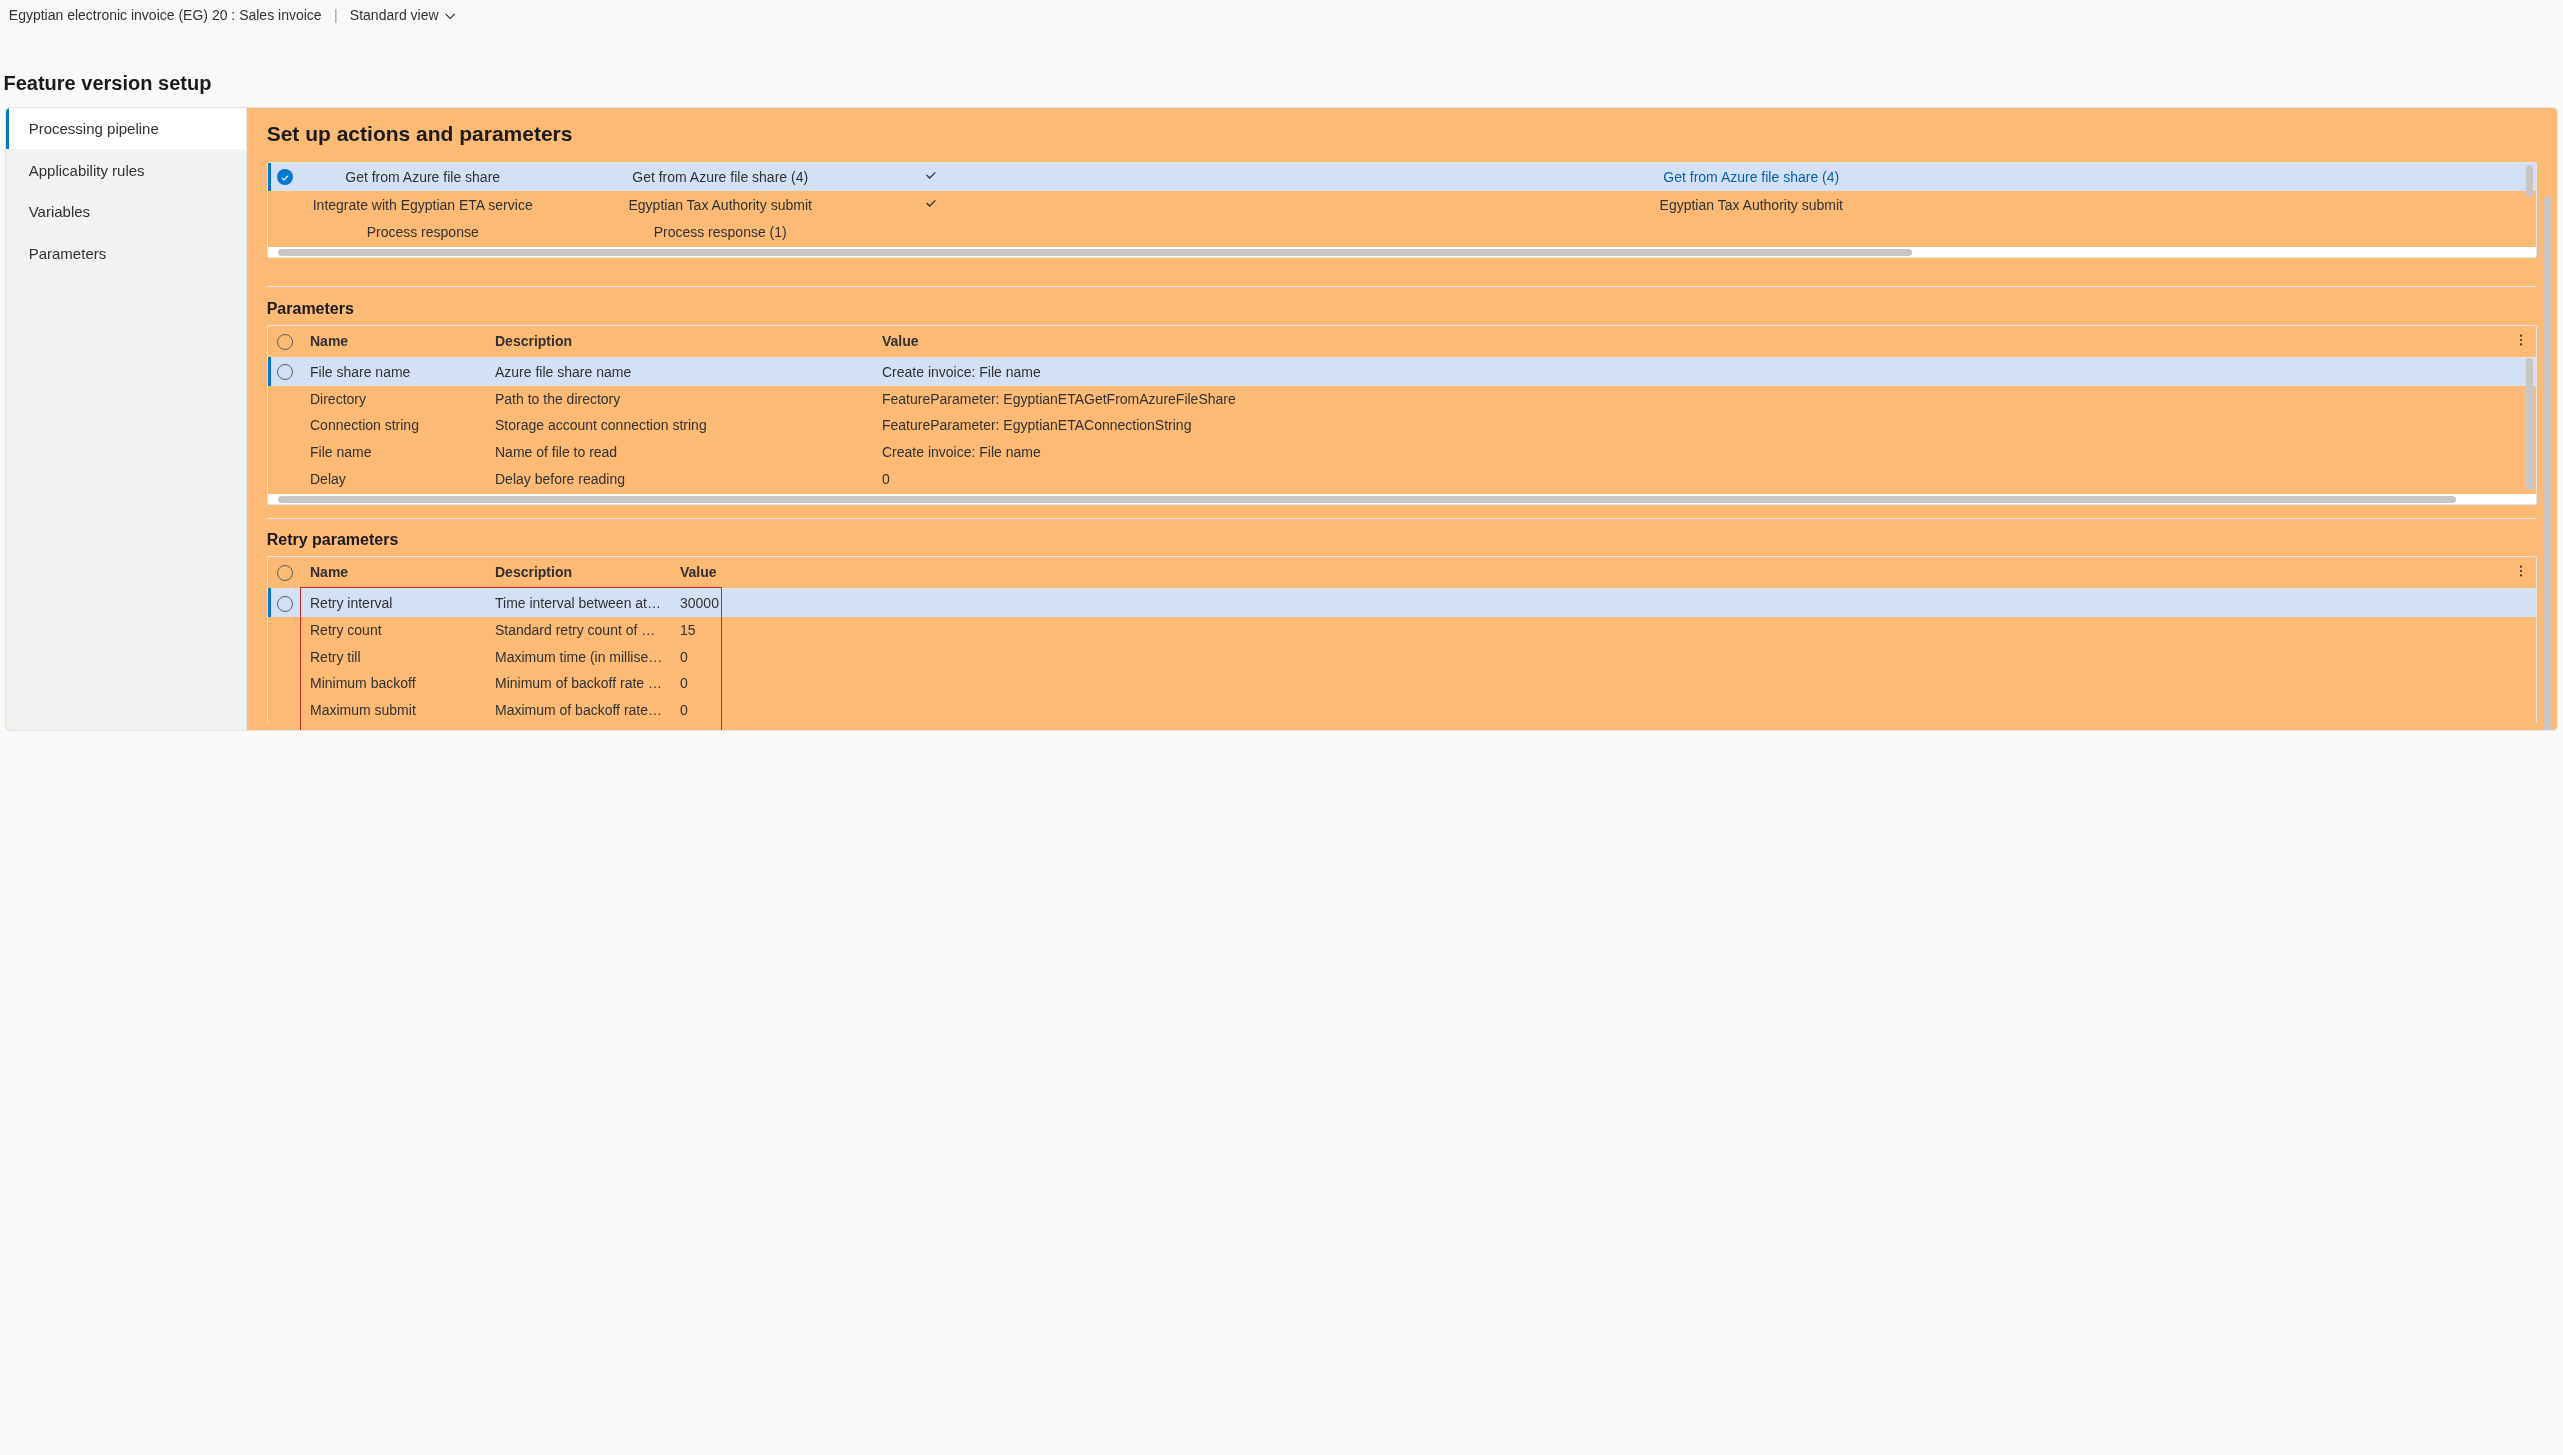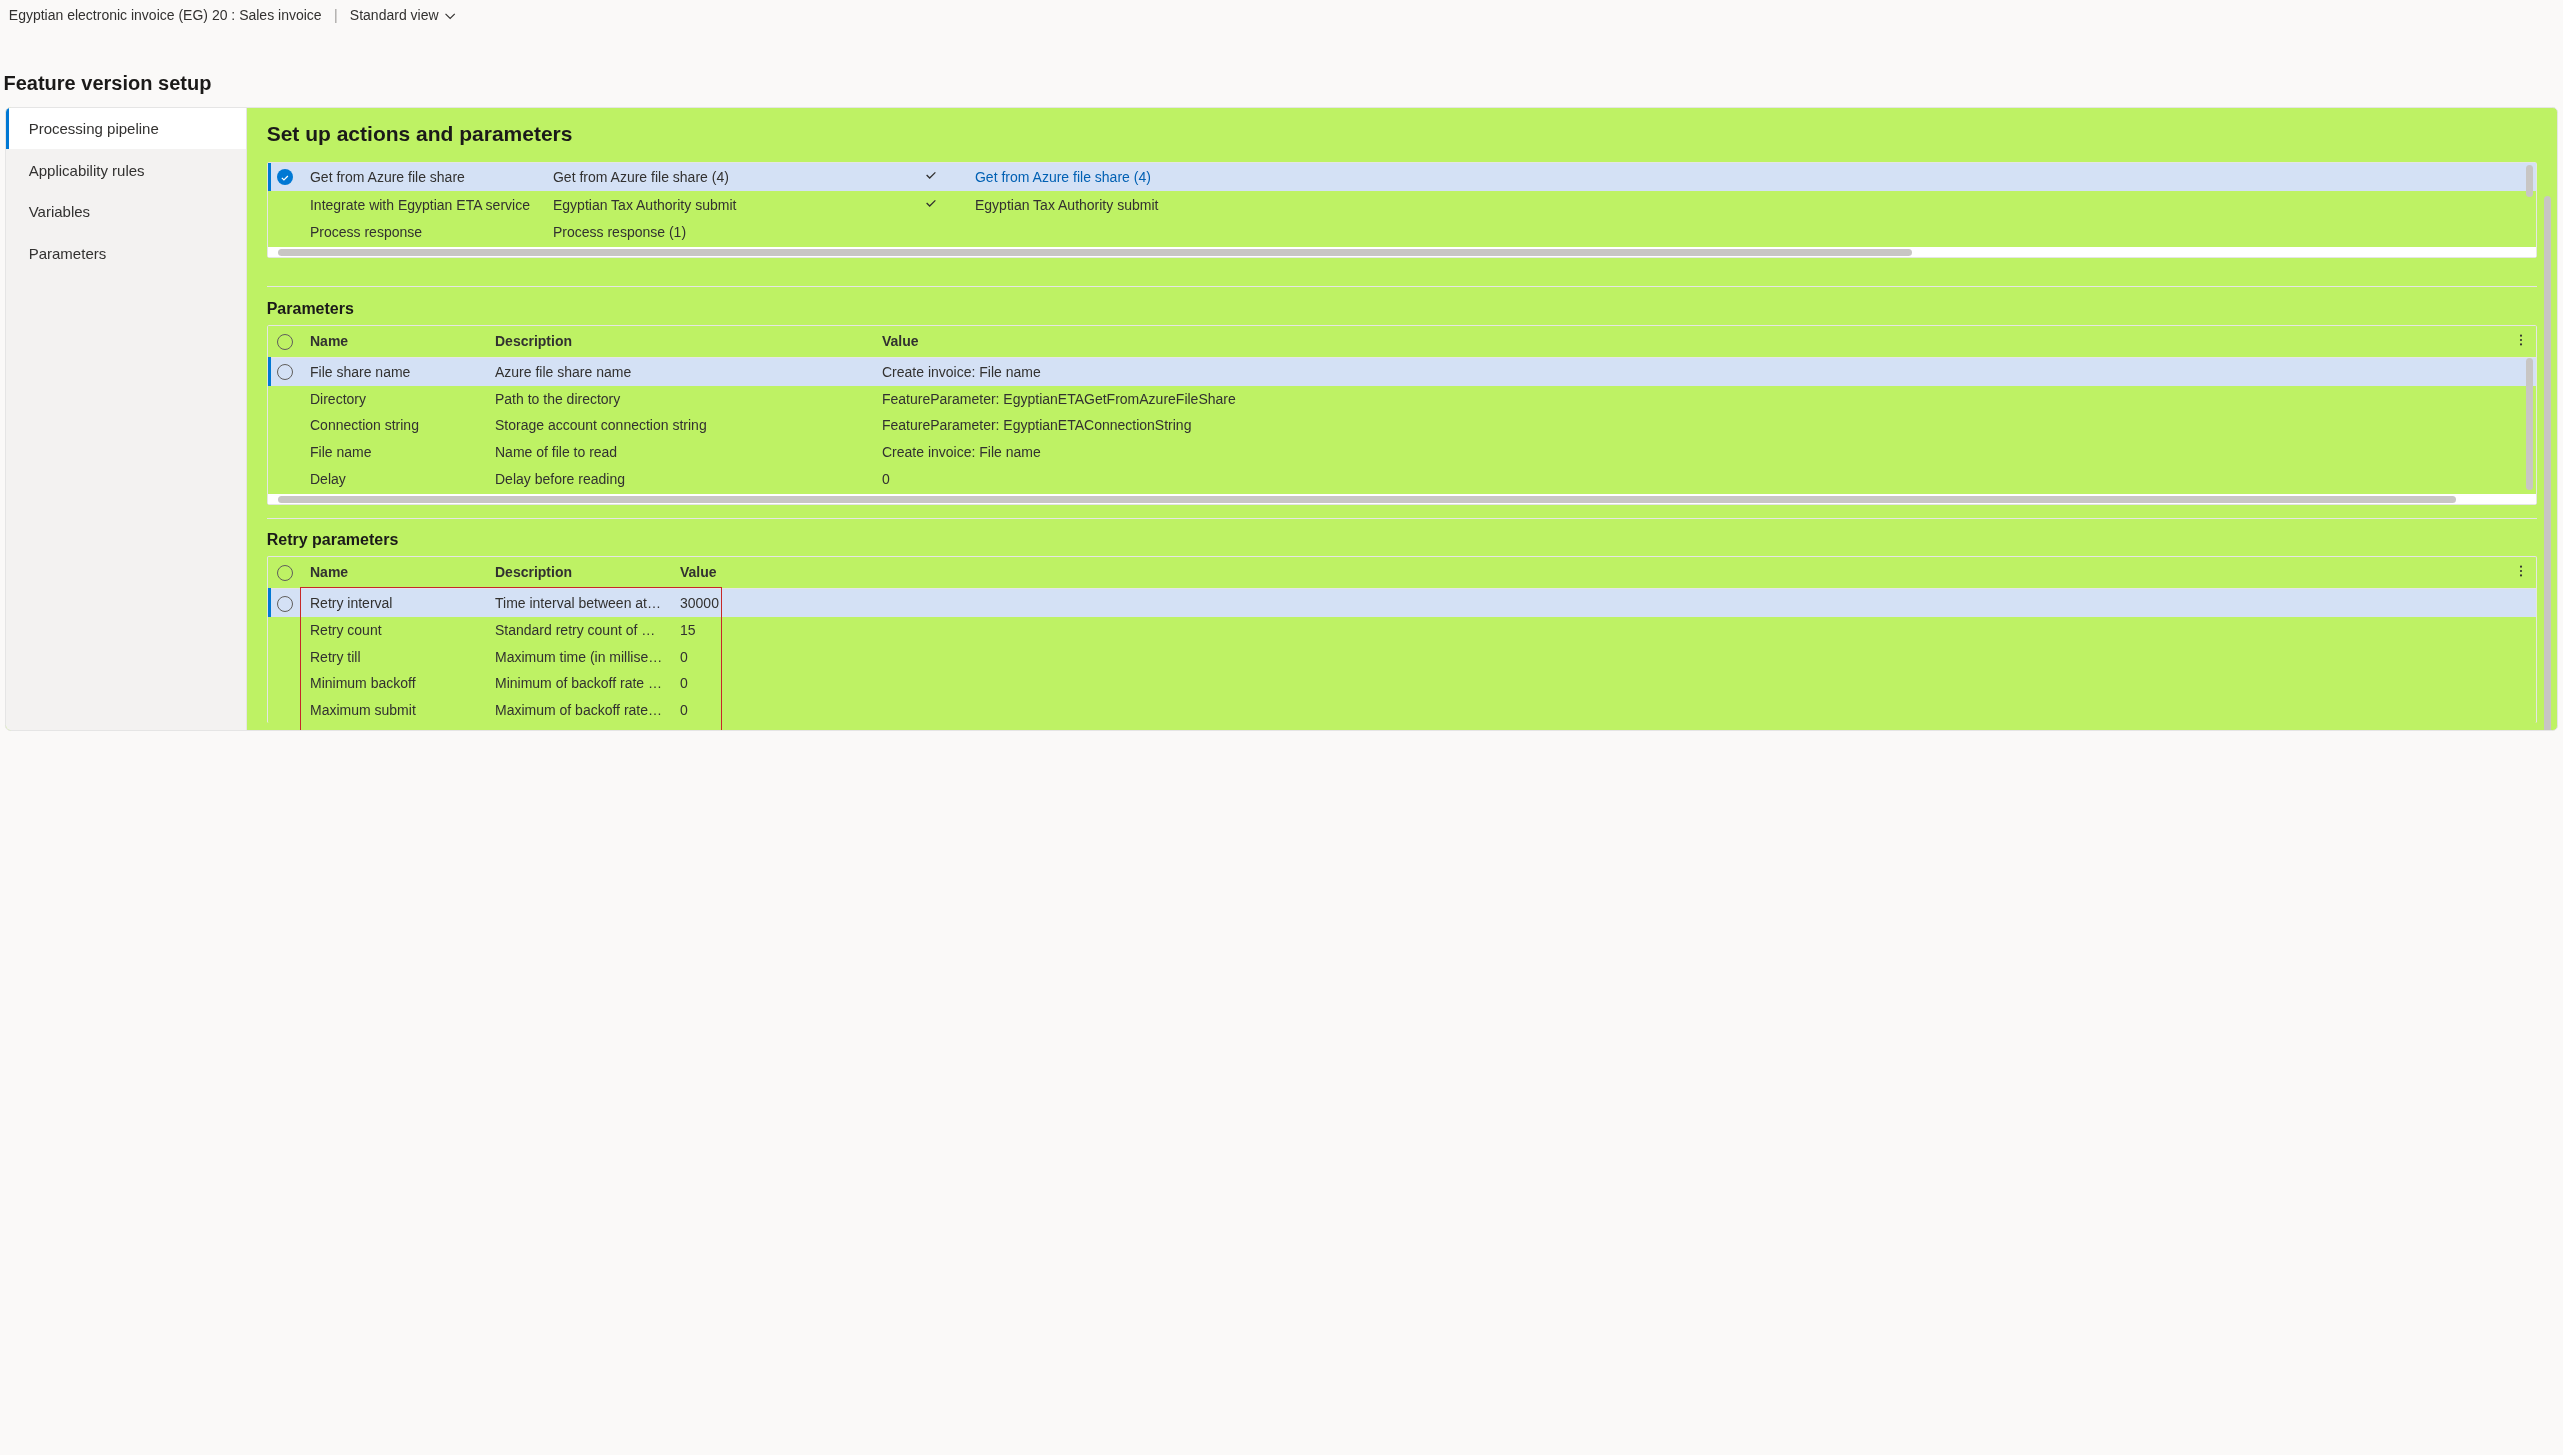--- a/index.html
+++ b/index.html
@@ -32,21 +32,21 @@
   .chevron-down svg { width: 100%; height: 100%; }
   .page-title {
     font-size: 20px;
     font-weight: 600;
     padding: 3.5px 8.8px 12.3px 3.5px;
     color: #1b1a19;
     margin-top: 45px;
   }
   .content-card {
     margin: 0 5.3px 7px 5.3px;
-    background: #bef264;
+    background: #fdba74;
     border: 0.9px solid #e5e5e5;
     border-radius: 5.3px;
     display: flex;
     overflow: hidden;
     min-height: 0;
   }
   .sidebar {
     width: 241px;
     flex-shrink: 0;
     background: #f3f2f1;
@@ -79,21 +79,21 @@
     font-size: 16px;
     font-weight: 600;
     margin: 8.8px 0 7px 0;
     color: #1b1a19;
   }
   .grid-wrap {
     border: 0.9px solid #e5e5e5;
     border-radius: 1.8px;
     position: relative;
   }
-  .actions-grid { margin-bottom: 28px; }
+  .actions-grid { margin-bottom: 28px; text-align: center; }
   .grid {
     display: table;
     width: 100%;
     border-collapse: collapse;
     position: relative;
   }
   .row {
     display: table-row;
   }
   .row.selected {

